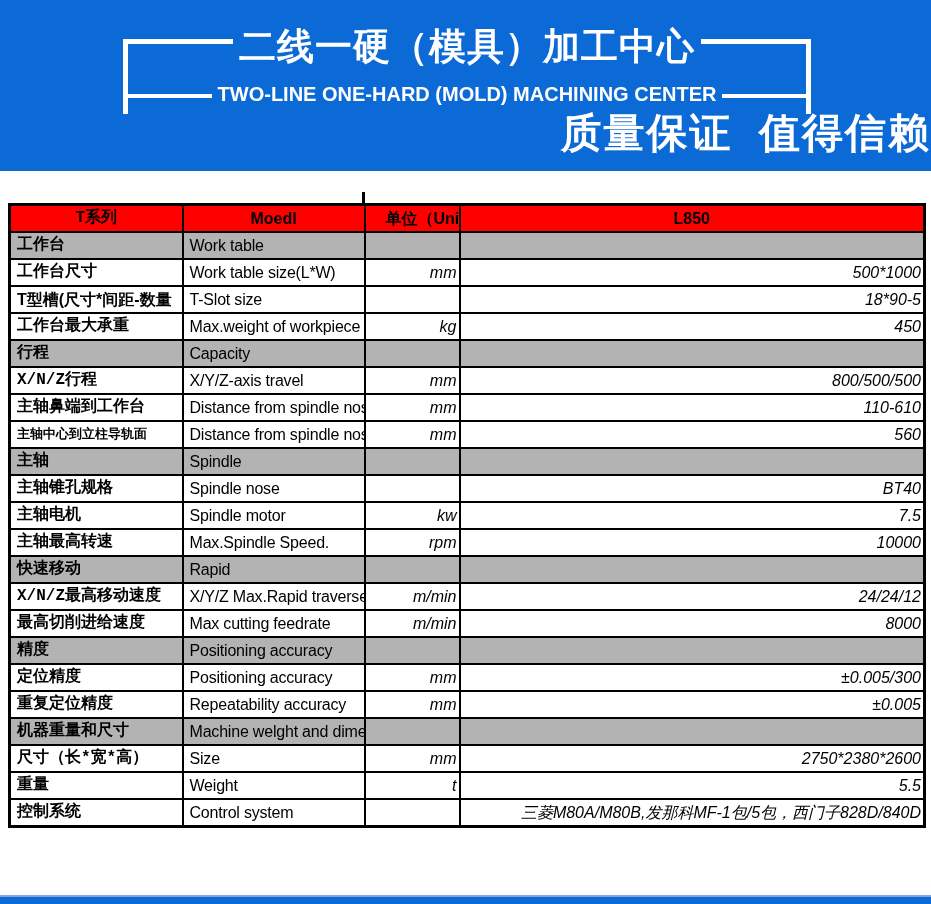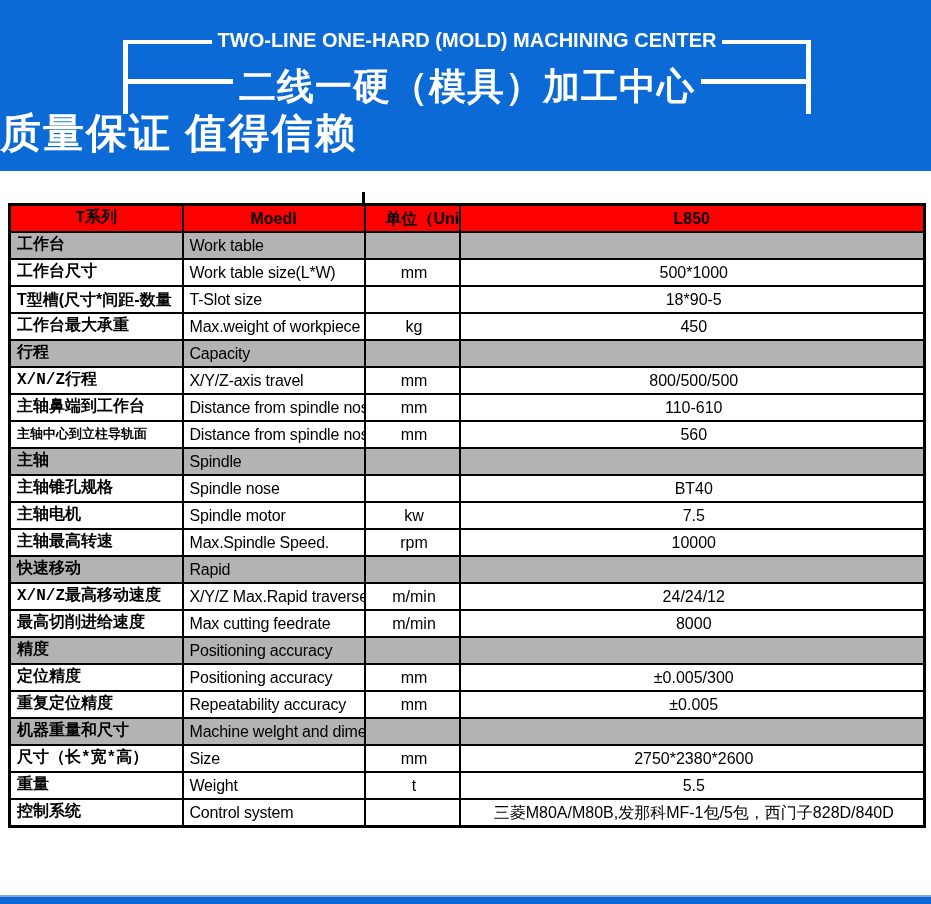--- a/index.html
+++ b/index.html
@@ -13,29 +13,29 @@
   .bracket .vbar.left{left:0;}
   .bracket .vbar.right{right:0;}
   .brow{display:flex;align-items:center;}
   .brow .line{flex:1;background:#fff;position:relative;}
   .row-title{height:54px;}
   .row-title .line{height:5px;top:-6px;}
   .row-sub{height:40px;}
   .row-sub .line{height:4px;top:2px;}
   .banner-title{white-space:nowrap;padding:0 6px;font-size:37px;font-weight:bold;color:#fff;letter-spacing:1px;}
   .banner-sub{white-space:nowrap;padding:0 6px;font-size:20px;font-weight:bold;color:#fff;letter-spacing:0px;}
-  .tagline{position:absolute;left:0;top:106px;width:100%;text-align:left;font-size:41px;font-weight:bold;color:#fff;letter-spacing:2px;}
+  .tagline{position:absolute;left:0;top:106px;width:100%;text-align:right;font-size:41px;font-weight:bold;color:#fff;letter-spacing:2px;font-family:Liberation Mono, monospace;}
 
   
   .tick{position:absolute;left:362px;top:192px;width:3px;height:12px;background:#000;}
   table.spec{position:absolute;left:8px;top:203px;width:915px;border-collapse:collapse;table-layout:fixed;
              border:3px solid #000;background:#fff;}
   table.spec td{border:2px solid #000;height:25px;padding:0 2px 0 6px;font-size:16px;line-height:1.1;
                 overflow:hidden;white-space:nowrap;}
-  td.c{text-align:center;padding:0 2px;}
+  td.c{text-align:right;padding:0 2px;font-style:italic;}
   tr.hdr td{background:#ff0000;text-align:center;font-weight:bold;padding:0 2px;}
   tr.hdr td.hu{text-align:center;padding-left:20px;font-weight:bold;}
   tr.sec td{background:#b3b3b3;}
   td.cn{font-weight:600;font-family:Liberation Mono, monospace;}
   td.cn-sm{font-weight:600;font-size:13px;}
   td.en{letter-spacing:-0.2px;}
   td.en-xs{font-size:11px;line-height:1.05;white-space:normal;}
   td.en-sm{font-size:12.5px;}
   td.en-md{font-size:14.5px;}
   td.val-sm{font-size:15px;}
@@ -45,28 +45,28 @@
 </style>
 </head>
 <body>
 
 <div id="stage">
 
   <div class="banner">
     <div class="bracket">
       <div class="vbar left"></div>
       <div class="vbar right"></div>
+      <div class="brow row-title">
+        <span class="line"></span>
+        <span class="banner-title">二线一硬（模具）加工中心</span>
+        <span class="line"></span>
+      </div>
       <div class="brow row-sub">
         <span class="line"></span>
         <span class="banner-sub">TWO-LINE ONE-HARD (MOLD) MACHINING CENTER</span>
-        <span class="line"></span>
-      </div>
-      <div class="brow row-title">
-        <span class="line"></span>
-        <span class="banner-title">二线一硬（模具）加工中心</span>
         <span class="line"></span>
       </div>
     </div>
     <div class="tagline">质量保证 值得信赖</div>
   </div>
 
   <div class="tick"></div>
 
   <table class="spec">
     <colgroup>

